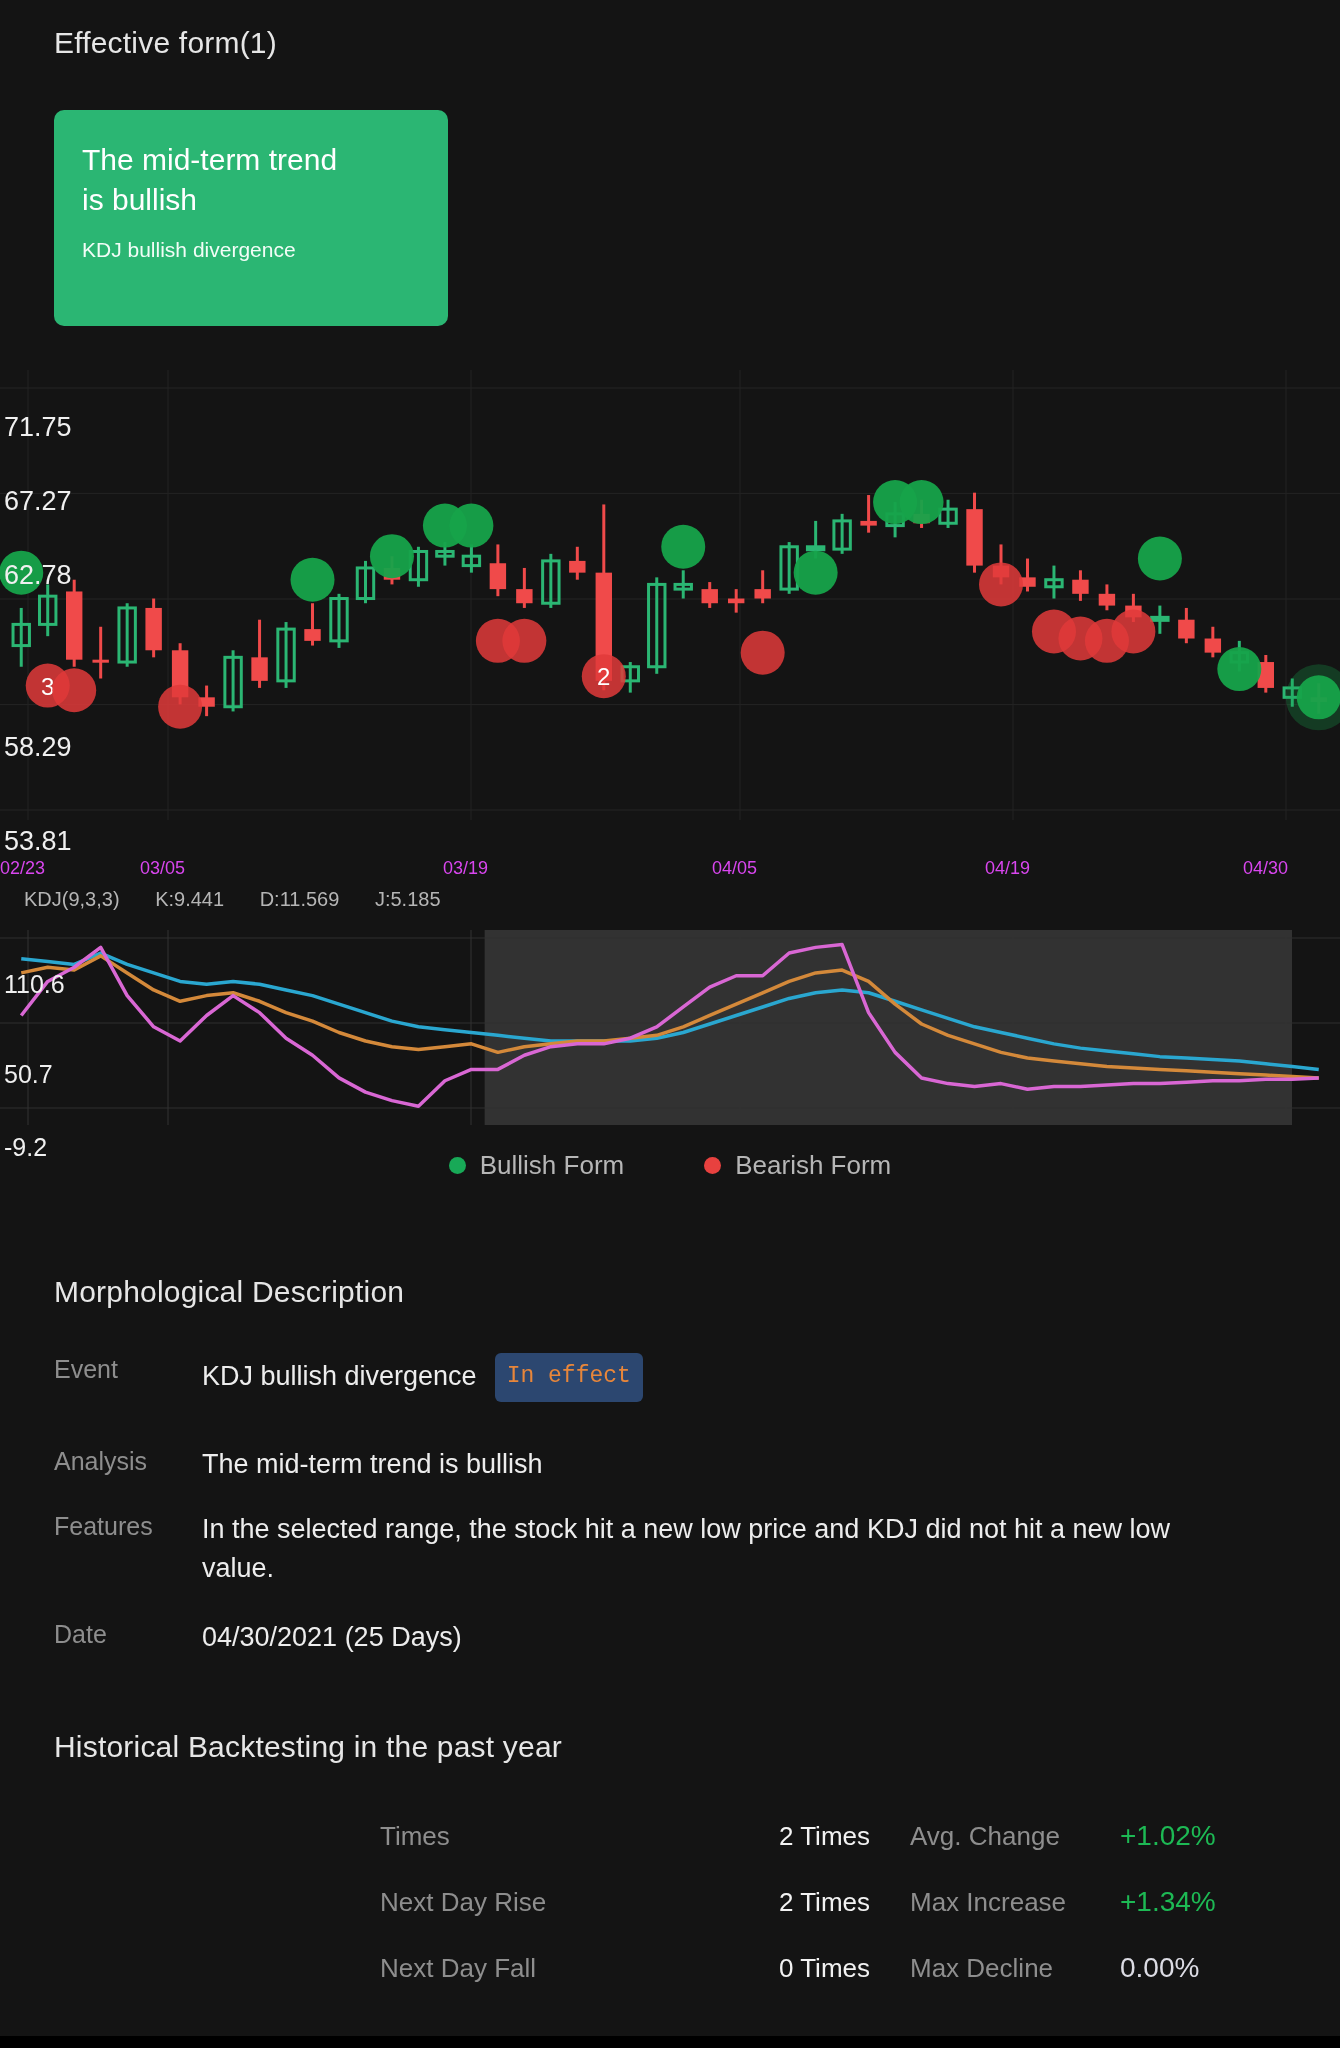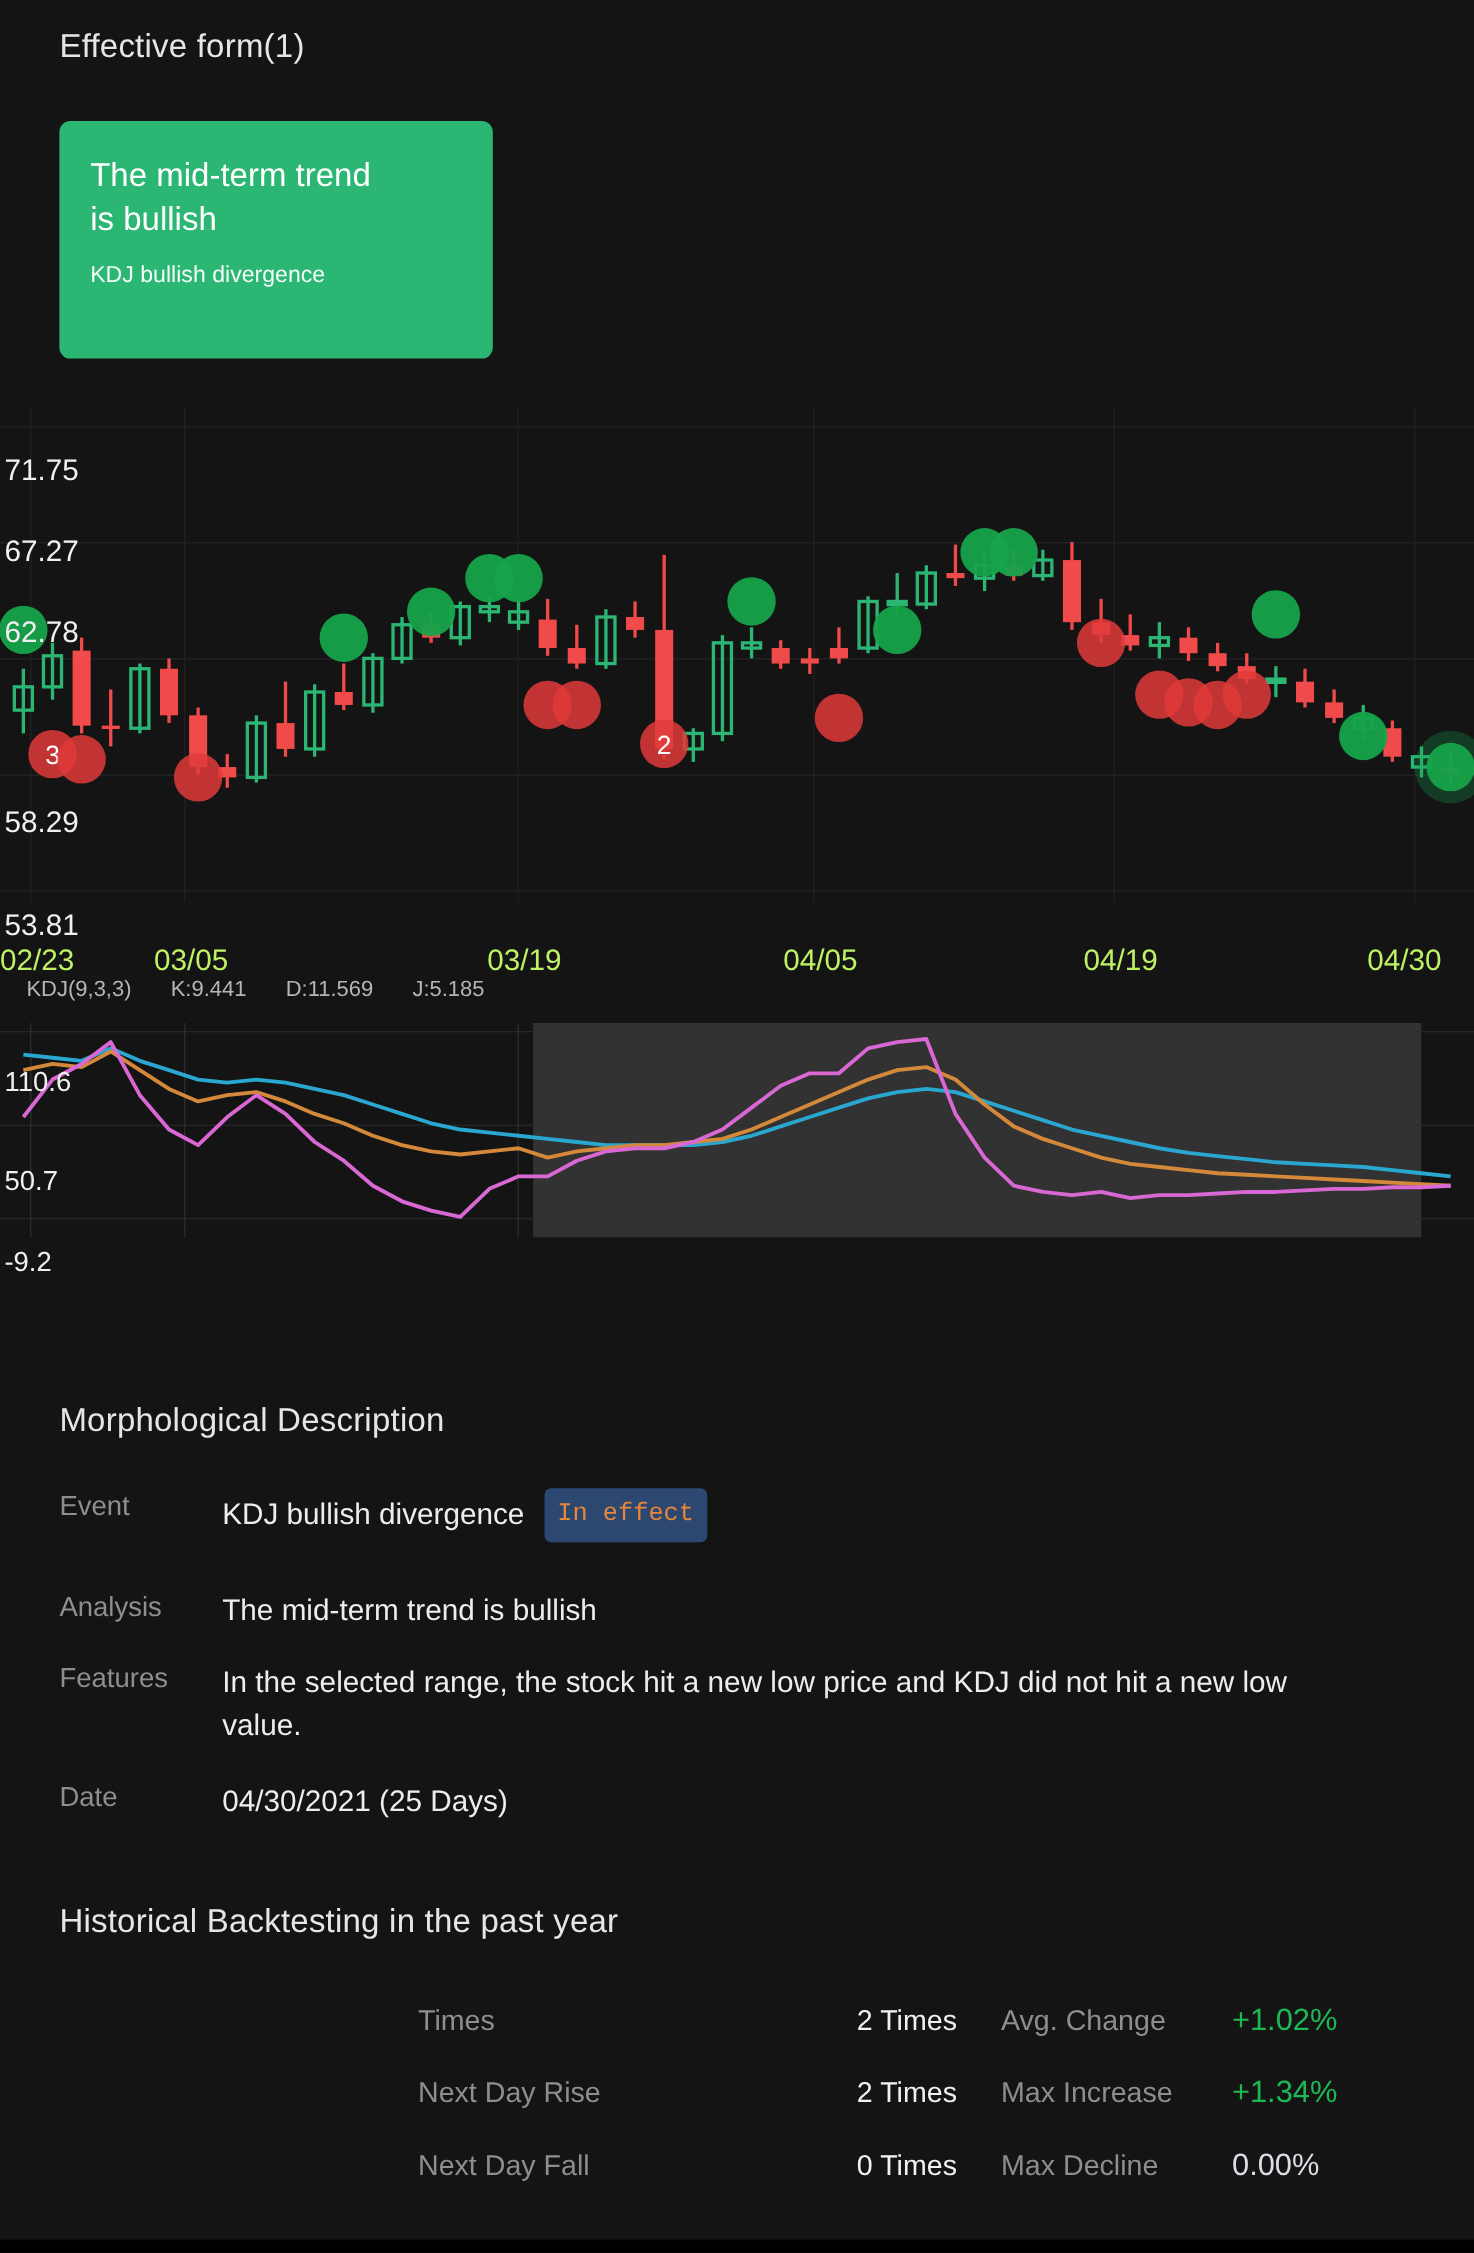--- a/index.html
+++ b/index.html
@@ -56,22 +56,22 @@
   #price-chart svg { display:block; }
 
   .axis-label {
     position: absolute;
     font-size: 27px;
     color: #f0f0f0;
     white-space: nowrap;
   }
   .x-axis-label {
     position: absolute;
-    font-size: 27px;
-    color: #bef264;
+    font-size: 18px;
+    color: #d946ef;
     white-space: nowrap;
   }
 
   
   #kdj-params {
     position: absolute;
     left: 24px; top: 888px;
     font-size: 20px;
     color: #b5b5b5;
     white-space: nowrap;
@@ -362,20 +362,30 @@
         <line x1="1013" x2="1013" y1="0" y2="195" stroke="#333" stroke-width="1"></line>
         <line x1="1286" x2="1286" y1="0" y2="195" stroke="#333" stroke-width="1"></line>
         <polyline points="21.240000000000002,28.717863105175283 47.72,31.555926544240393 74.2,34.3939899833055 100.68,23.041736227045067 127.16,34.3939899833055 153.64000000000001,42.908180300500824 180.12,51.42237061769616 206.6,54.26043405676126 233.08,51.42237061769616 259.56,54.26043405676126 286.04,59.936560934891475 312.52,65.6126878130217 339,74.12687813021702 365.48,82.64106844741235 391.96,91.15525876460768 418.44,96.83138564273789 444.92,99.669449081803 471.40000000000003,102.50751252086812 497.88,105.34557595993321 524.36,108.18363939899832 550.84,111.02170283806345 577.32,111.02170283806345 603.8,111.02170283806345 630.28,111.02170283806345 656.76,108.18363939899832 683.24,102.50751252086812 709.72,93.99332220367279 736.2,85.47913188647746 762.6800000000001,76.96494156928213 789.16,68.4507512520868 815.64,62.774624373956584 842.12,59.936560934891475 868.6,62.774624373956584 895.08,71.28881469115191 921.5600000000001,79.80300500834724 948.04,88.31719532554256 974.52,96.83138564273789 1001,102.50751252086812 1027.48,108.18363939899832 1053.96,113.85976627712854 1080.44,118.11686143572621 1106.92,120.95492487479132 1133.4,123.79298831385641 1159.88,126.63105175292154 1186.3600000000001,128.05008347245408 1212.84,129.46911519198665 1239.32,130.8881469115192 1265.8,133.7262103505843 1292.28,136.5642737896494 1318.76,139.40233722871452" fill="none" stroke="#2aa7d0" stroke-width="3.5" stroke-linejoin="round"></polyline>
         <polyline points="21.240000000000002,42.908180300500824 47.72,37.23205342237061 74.2,40.07011686143572 100.68,25.879799666110177 127.16,42.908180300500824 153.64000000000001,59.936560934891475 180.12,71.28881469115191 206.6,65.6126878130217 233.08,62.774624373956584 259.56,71.28881469115191 286.04,82.64106844741235 312.52,91.15525876460768 339,102.50751252086812 365.48,111.02170283806345 391.96,116.69782971619365 418.44,119.53589315525875 444.92,116.69782971619365 471.40000000000003,113.85976627712854 497.88,122.37395659432387 524.36,116.69782971619365 550.84,113.85976627712854 577.32,111.02170283806345 603.8,111.02170283806345 630.28,108.18363939899832 656.76,105.34557595993321 683.24,96.83138564273789 709.72,85.47913188647746 736.2,74.12687813021702 762.6800000000001,62.774624373956584 789.16,51.42237061769616 815.64,42.908180300500824 842.12,40.07011686143572 868.6,51.42237061769616 895.08,74.12687813021702 921.5600000000001,93.99332220367279 948.04,105.34557595993321 974.52,113.85976627712854 1001,122.37395659432387 1027.48,128.05008347245408 1053.96,130.8881469115192 1080.44,133.7262103505843 1106.92,136.5642737896494 1133.4,137.98330550918195 1159.88,139.40233722871452 1186.3600000000001,140.82136894824708 1212.84,142.24040066777962 1239.32,143.65943238731217 1265.8,145.07846410684473 1292.28,146.4974958263773 1318.76,147.91652754590984" fill="none" stroke="#d4893a" stroke-width="3.5" stroke-linejoin="round"></polyline>
         <polyline points="21.240000000000002,85.47913188647746 47.72,51.42237061769616 74.2,37.23205342237061 100.68,17.36560934891485 127.16,65.6126878130217 153.64000000000001,96.83138564273789 180.12,111.02170283806345 206.6,85.47913188647746 233.08,65.6126878130217 259.56,82.64106844741235 286.04,108.18363939899832 312.52,125.21202003338898 339,147.91652754590984 365.48,162.1068447412354 391.96,170.62103505843072 418.44,176.2971619365609 444.92,150.75459098497495 471.40000000000003,139.40233722871452 497.88,139.40233722871452 524.36,125.21202003338898 550.84,116.69782971619365 577.32,113.85976627712854 603.8,113.85976627712854 630.28,108.18363939899832 656.76,96.83138564273789 683.24,76.96494156928213 709.72,57.09849749582637 736.2,45.746243739565934 762.6800000000001,45.746243739565934 789.16,23.041736227045067 815.64,17.36560934891485 842.12,14.527545909849742 868.6,82.64106844741235 895.08,122.37395659432387 921.5600000000001,147.91652754590984 948.04,153.59265442404006 974.52,156.43071786310517 1001,153.59265442404006 1027.48,159.26878130217028 1053.96,156.43071786310517 1080.44,156.43071786310517 1106.92,155.01168614357263 1133.4,153.59265442404006 1159.88,153.59265442404006 1186.3600000000001,152.1736227045075 1212.84,150.75459098497495 1239.32,150.75459098497495 1265.8,149.3355592654424 1292.28,149.3355592654424 1318.76,147.91652754590984" fill="none" stroke="#d967d4" stroke-width="3.5" stroke-linejoin="round"></polyline>
       </svg></div>
   <div class="kdj-axis-label" style="left:4px; top:935px;">110.6</div>
   <div class="kdj-axis-label" style="left:4px; top:1025px;">50.7</div>
   <div class="kdj-axis-label" style="left:4px; top:1098px;">-9.2</div>
 
+  <div id="chart-legend">
+    <div class="legend-item">
+      <span class="legend-dot" style="background:#18a957"></span>
+      <span class="legend-label">Bullish Form</span>
+    </div>
+    <div class="legend-item">
+      <span class="legend-dot" style="background:#e8413f"></span>
+      <span class="legend-label">Bearish Form</span>
+    </div>
+  </div>
 
   <div class="section-title" id="morph-title">Morphological Description</div>
 
   <div class="desc-row" style="top:1353px; width:1240px;">
     <div class="desc-key">Event</div>
     <div class="desc-val">
       <span>KDJ bullish divergence</span><span class="badge">In effect</span>
     </div>
   </div>
 

